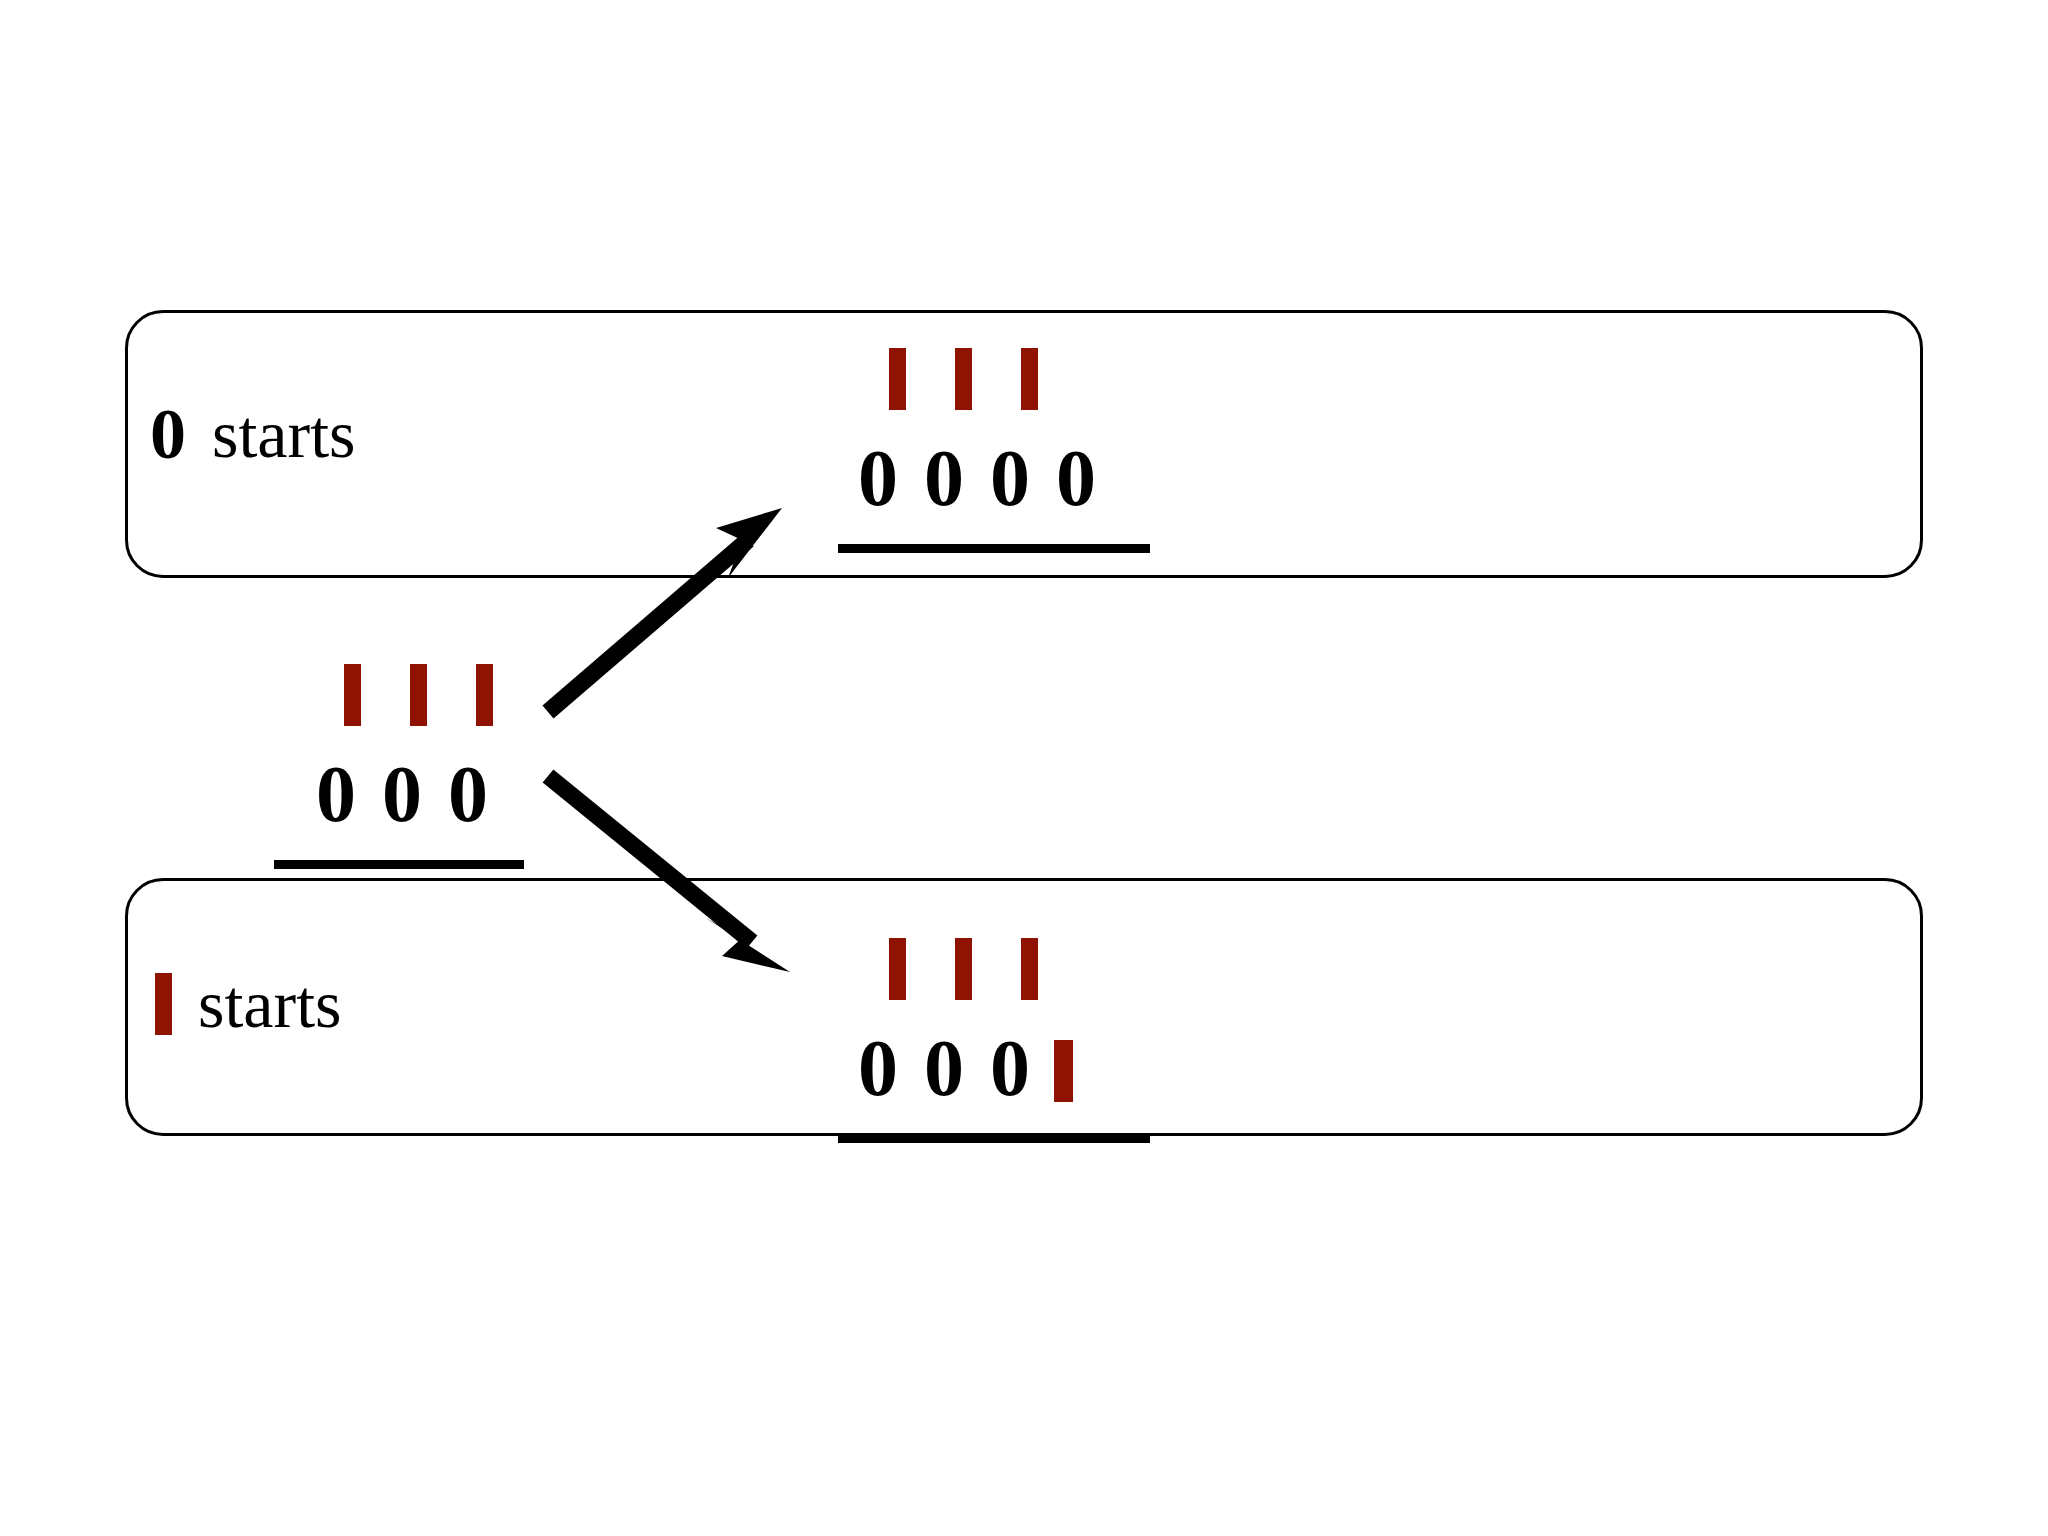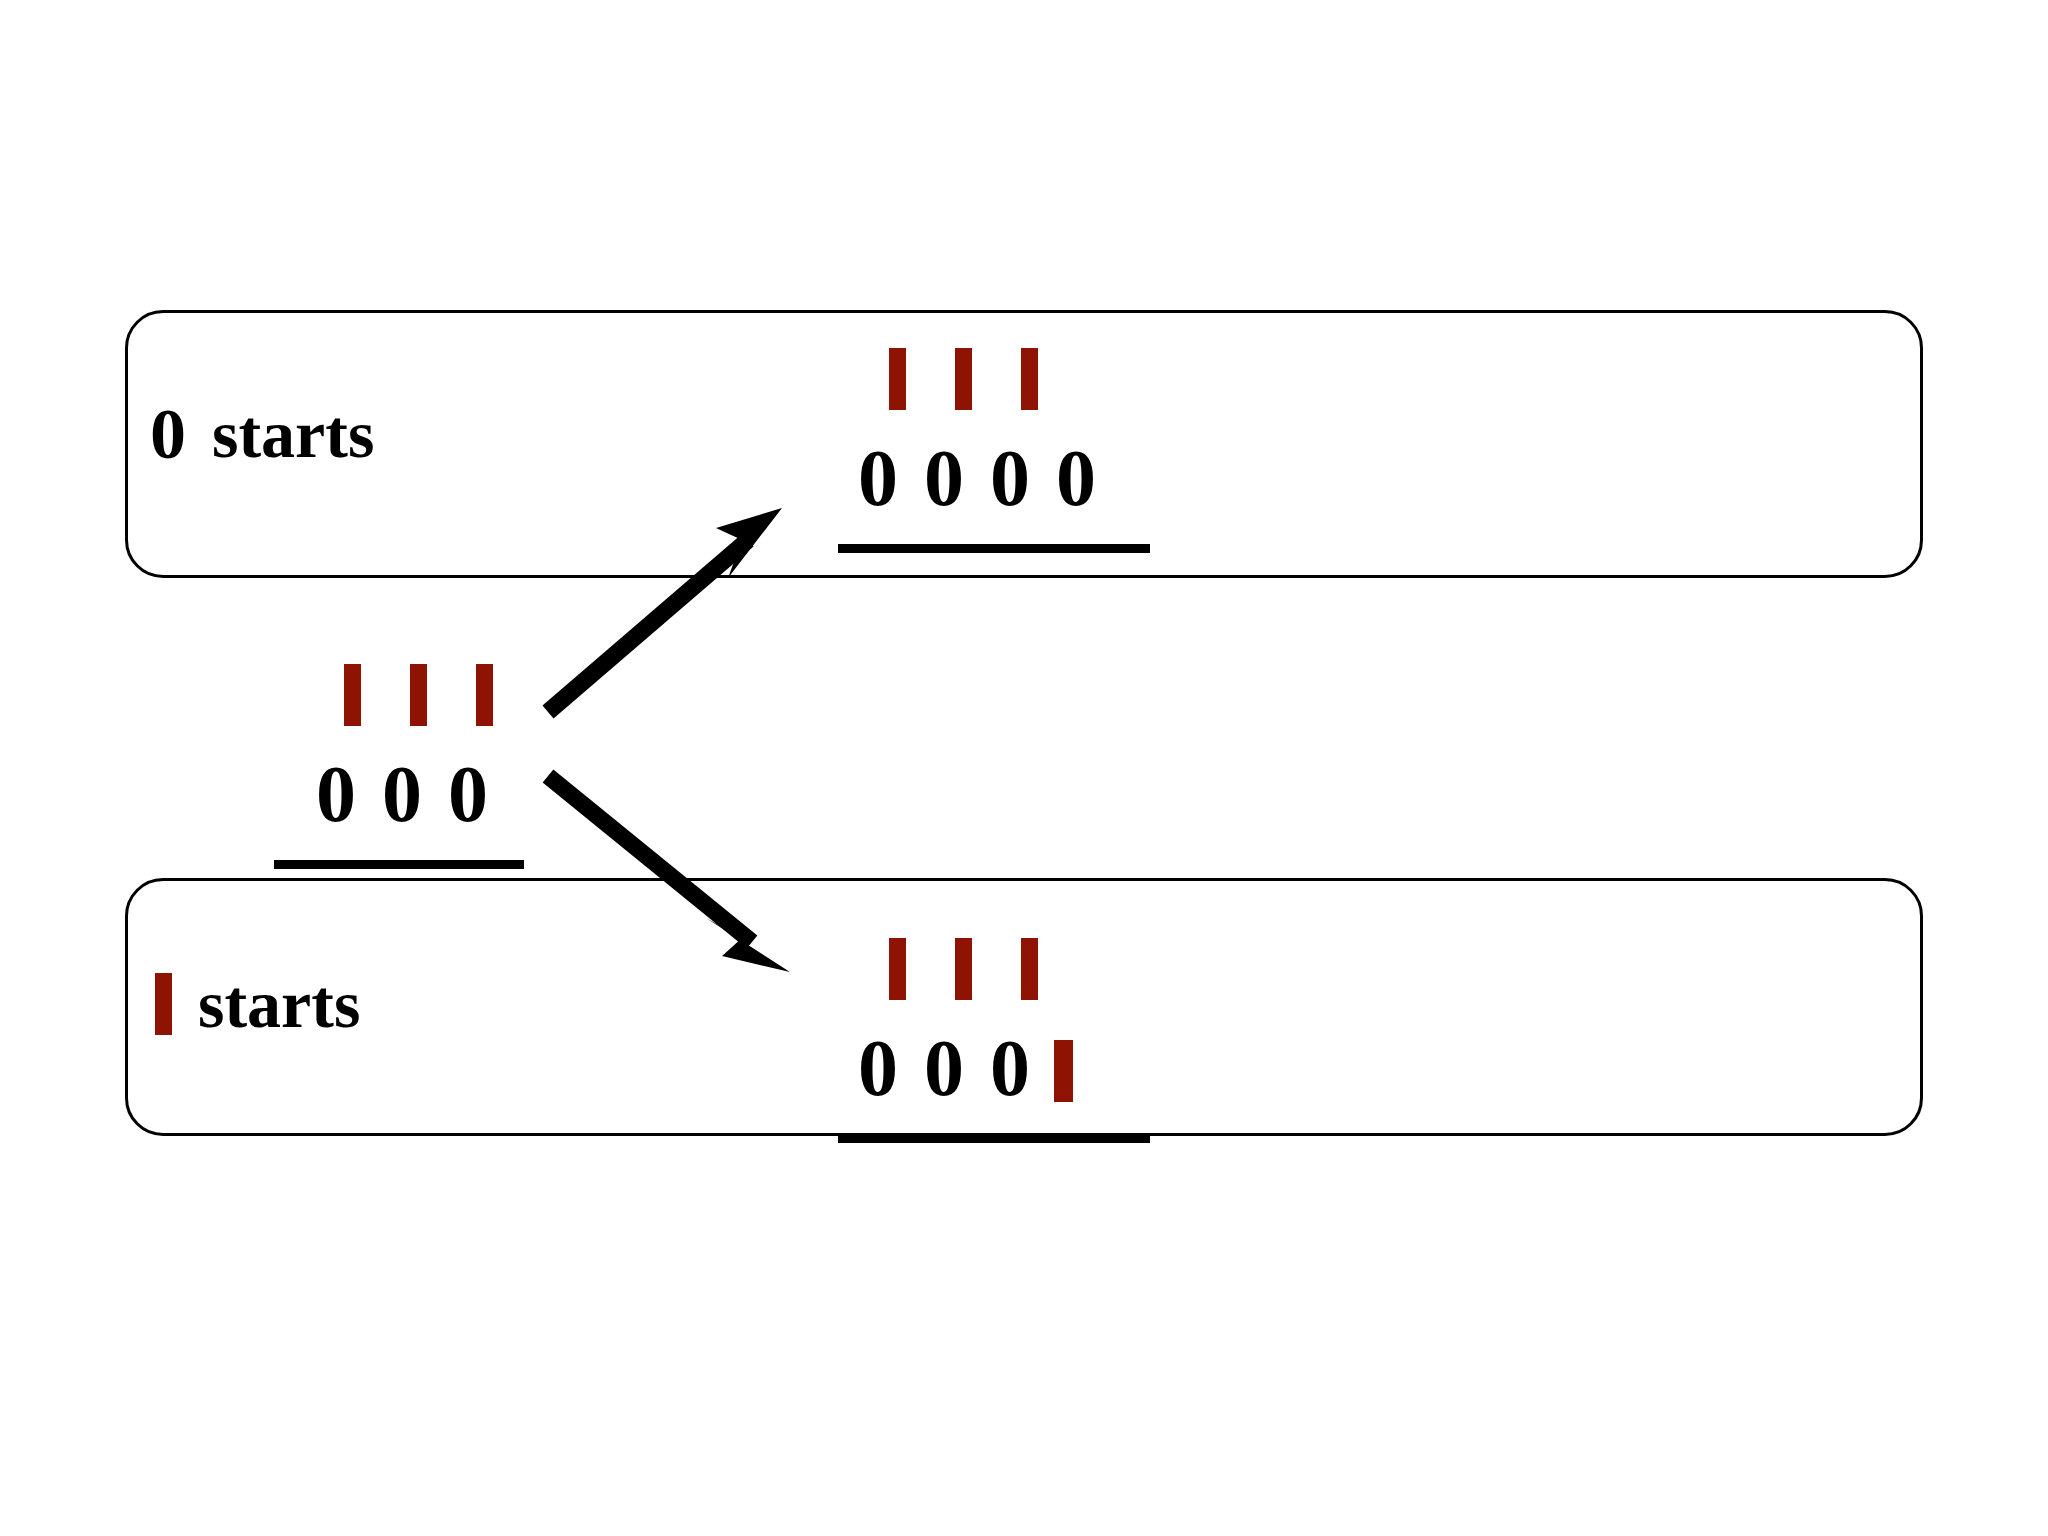--- a/index.html
+++ b/index.html
@@ -45,21 +45,21 @@
     line-height: 1;
   }
   .label-symbol-tally {
     display: inline-block;
     width: 17px;
     height: 62px;
     background: #8f1303;
   }
   .label-word {
     font-size: 68px;
-    font-weight: bold;
+    font-weight: normal;
     color: #000000;
     margin-left: 26px;
     line-height: 1;
   }
 
   
   .numeral-group { position: absolute; }
 
   .tally-row {
     position: absolute;

